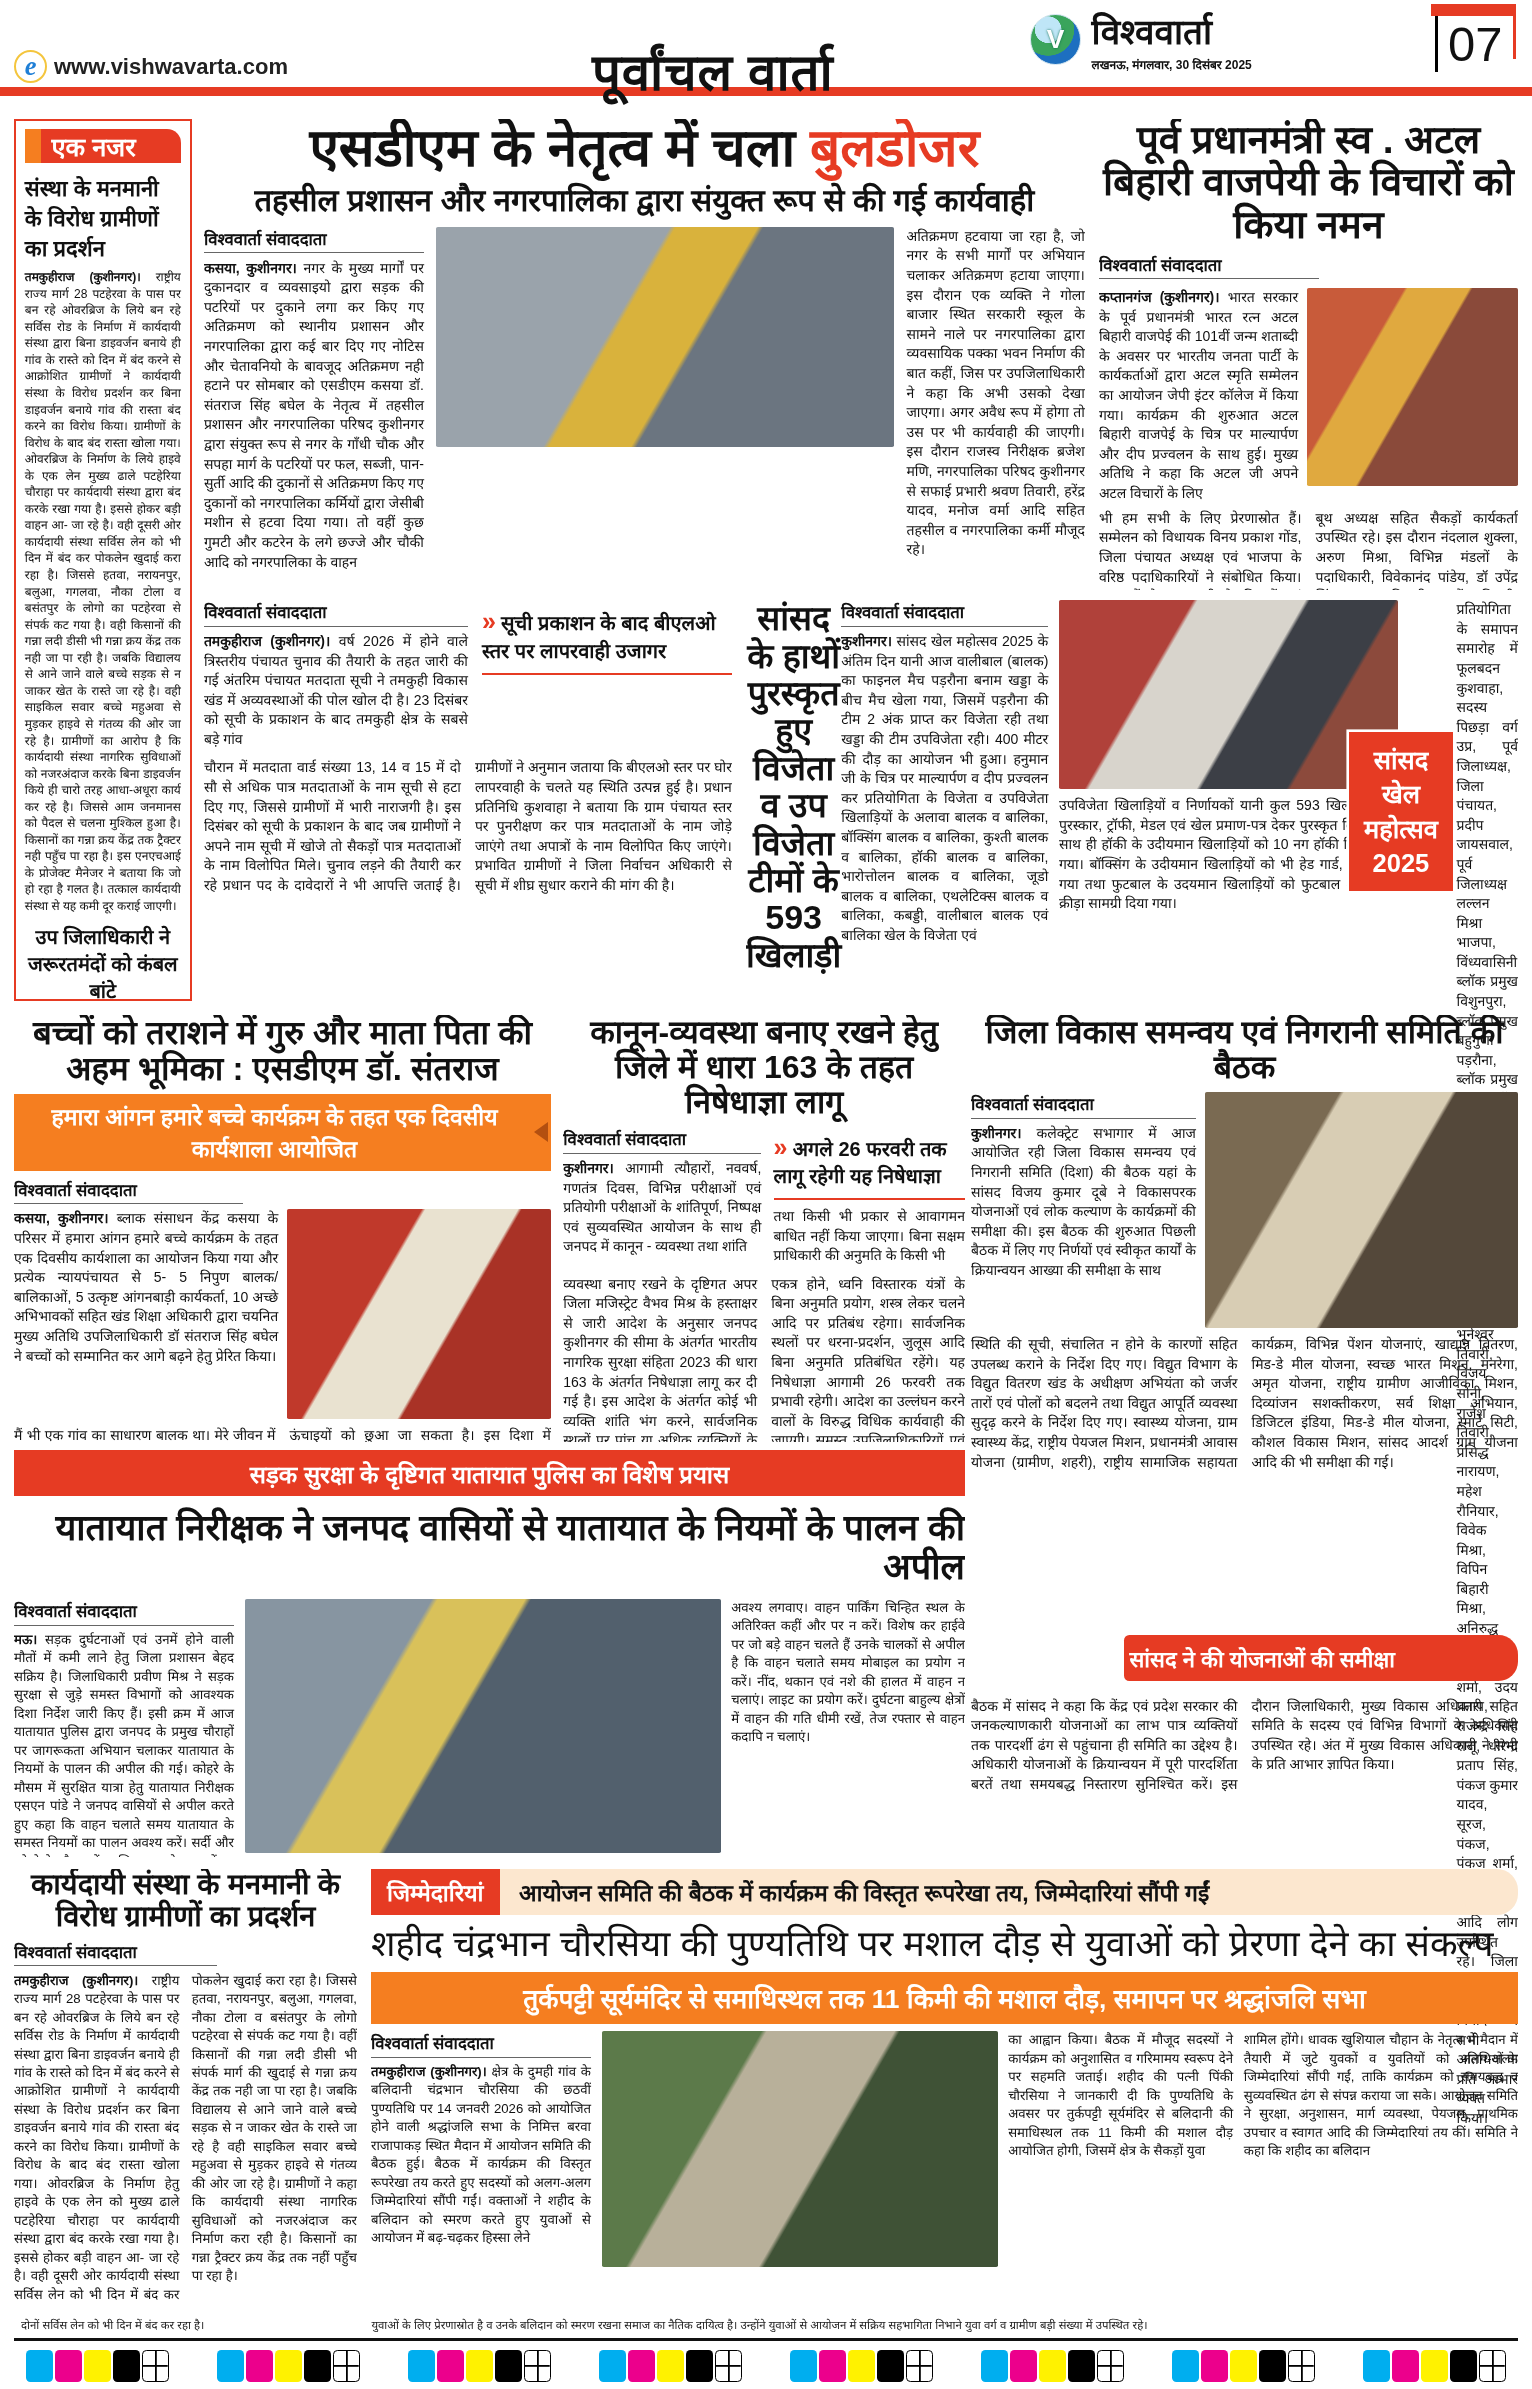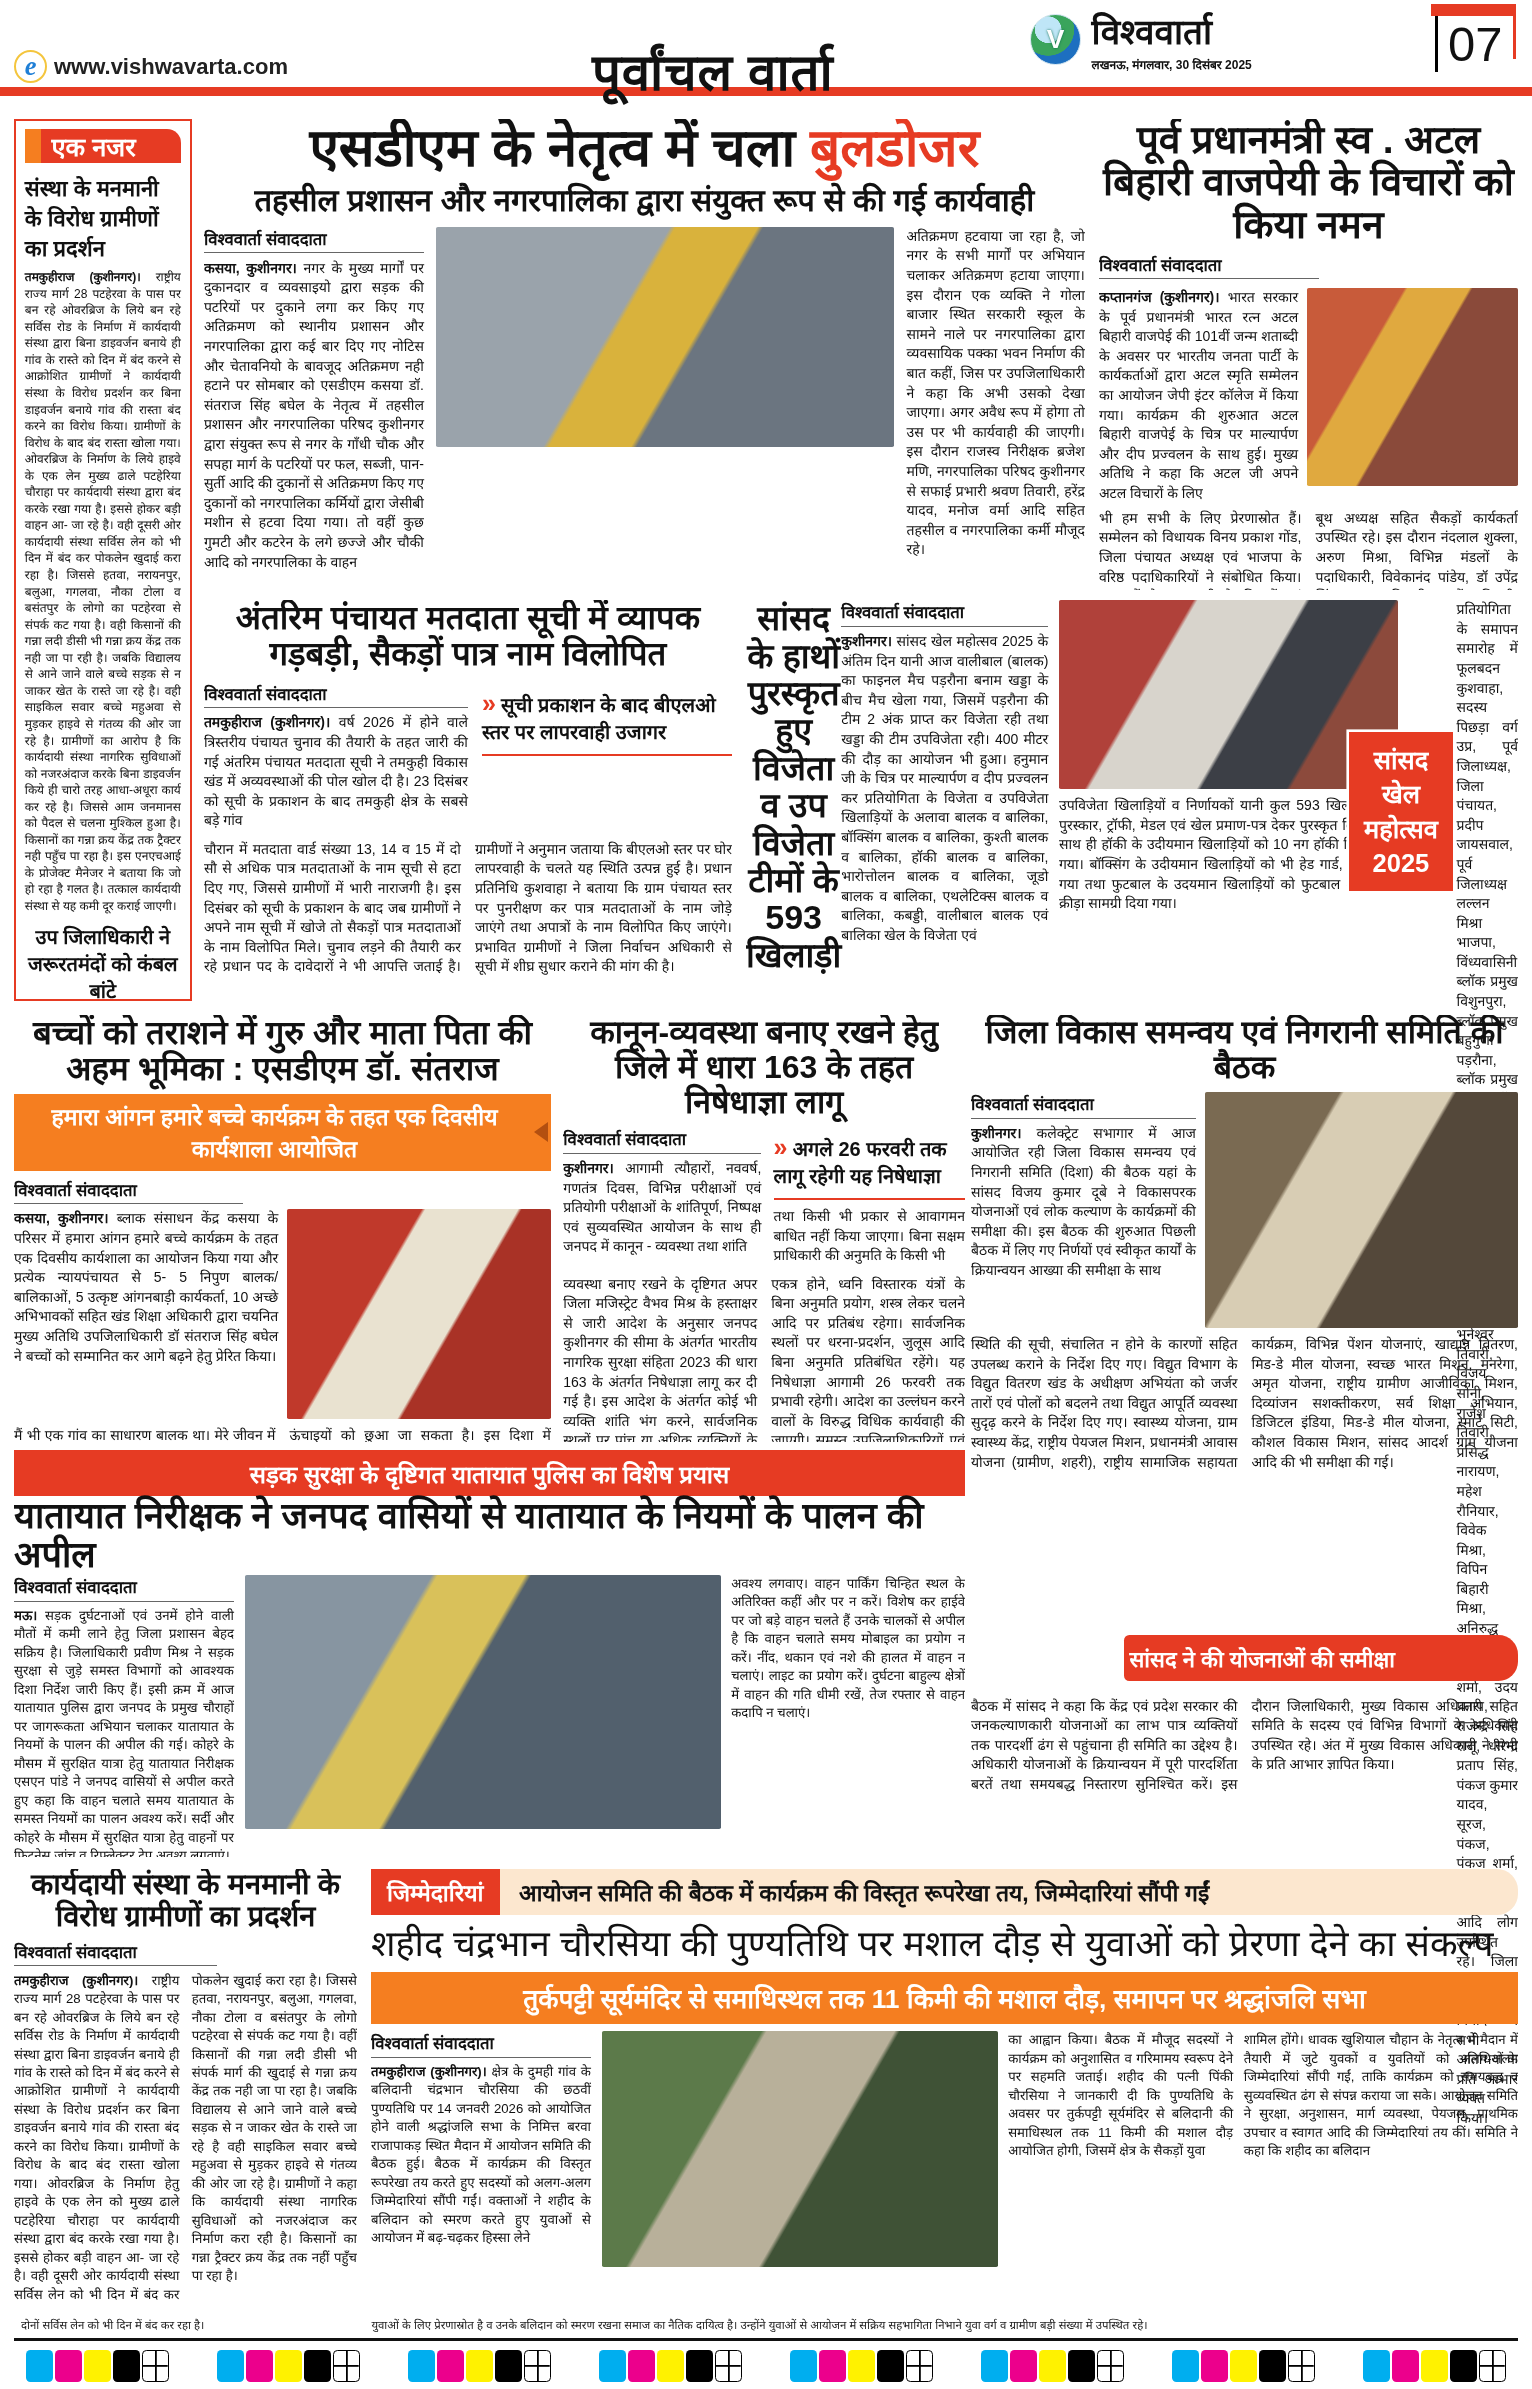--- a/index.html
+++ b/index.html
@@ -89,21 +89,21 @@
   .ph-bacchon{width:264px;height:210px;background:linear-gradient(120deg,#c0392b 0 35%,#e9e2d0 36% 60%,#a93226 61% 100%)}
   .bacchon .cols2{margin-top:7px}
   .dhara{flex:1}
   .dha-h{font-size:32px;font-weight:bold;text-align:center;margin-bottom:7px}
   .dha-top{display:flex;gap:12.3px}
   .dha-top .lcol{width:198px}
   .dha-top .bcol{flex:1;padding-top:3.5px}
   .dhara .cols2{margin-top:8.8px}
   .traffic{flex:1;display:flex;flex-direction:column}
   .tr-banner{background:var(--accent);color:#fff;text-align:center;font-size:24px;font-weight:bold;padding:6.2px 0}
-  .tr-h{font-size:36px;font-weight:bold;text-align:left;margin:0 0}
+  .tr-h{font-size:36px;font-weight:bold;text-align:right;margin:12px 0}
   .tr-row{display:flex;gap:10.6px;flex:1}
   .tr-row .lcol{width:220px}
   .ph-traffic{width:476px;height:254px;background:linear-gradient(120deg,#8795a1 0 30%,#d9c15a 31% 45%,#52606d 46% 100%)}
   .tr-row .rcol{flex:1}
   .traffic .cols3{margin-top:7px;height:76px;overflow:hidden}
   .zila{flex:1;display:flex;flex-direction:column}
   .zil-h{font-size:32px;font-weight:bold;text-align:center;margin-bottom:7px}
   .zil-row{display:flex;gap:8.8px}
   .zil-row .lcol{width:225px}
   .ph-zila{flex:1;height:236px;background:linear-gradient(120deg,#7a6a52 0 30%,#d8cdb4 31% 55%,#54483a 56% 100%)}
@@ -199,21 +199,20 @@
           <div class="atal-row">
             <p class="t"><b class="dl">कप्तानगंज (कुशीनगर)।</b> <span>भारत सरकार के पूर्व प्रधानमंत्री भारत रत्न अटल बिहारी वाजपेई की 101वीं जन्म शताब्दी के अवसर पर भारतीय जनता पार्टी के कार्यकर्ताओं द्वारा अटल स्मृति सम्मेलन का आयोजन जेपी इंटर कॉलेज में किया गया। कार्यक्रम की शुरुआत अटल बिहारी वाजपेई के चित्र पर माल्यार्पण और दीप प्रज्वलन के साथ हुई। मुख्य अतिथि ने कहा कि अटल जी अपने अटल विचारों के लिए</span></p>
             <div class="photo ph-atal"></div>
           </div>
           <div class="cols2 t" style="margin-top:5.3px;flex:1;overflow:hidden">भी हम सभी के लिए प्रेरणास्रोत हैं। सम्मेलन को विधायक विनय प्रकाश गोंड, जिला पंचायत अध्यक्ष एवं भाजपा के वरिष्ठ पदाधिकारियों ने संबोधित किया। वक्ताओं ने अटल जी के विचारों एवं उनके व्यक्तित्व-कृतित्व पर विस्तार से प्रकाश डाला। इस दौरान निवर्तमान जिलाध्यक्ष, क्षेत्रीय मंत्री, मंडल अध्यक्ष, बूथ अध्यक्ष सहित सैकड़ों कार्यकर्ता उपस्थित रहे। इस दौरान नंदलाल शुक्ला, अरुण मिश्रा, विभिन्न मंडलों के पदाधिकारी, विवेकानंद पांडेय, डॉ उपेंद्र सिंह, अजय त्रिपाठी, सत्येंद्र तिवारी, जितेन्द्र राव, रामदेव कुशवाहा सहित अनेक लोग मौजूद रहे।</div>
         </article>
       </div>
 
       <div class="rowA2">
         <article class="antarim">
-          <h1 class="ant-h">अंतरिम पंचायत मतदाता सूची में व्यापक गड़बड़ी, सैकड़ों पात्र नाम विलोपित</h1>
           <div class="ant-top">
             <div class="lcol">
               <div class="byline">विश्ववार्ता संवाददाता</div>
               <p class="t"><b class="dl">तमकुहीराज (कुशीनगर)।</b> <span>वर्ष 2026 में होने वाले त्रिस्तरीय पंचायत चुनाव की तैयारी के तहत जारी की गई अंतरिम पंचायत मतदाता सूची ने तमकुही विकास खंड में अव्यवस्थाओं की पोल खोल दी है। 23 दिसंबर को सूची के प्रकाशन के बाद तमकुही क्षेत्र के सबसे बड़े गांव</span></p>
             </div>
             <div class="bcol">
               <div class="bullet"><span class="chev">»</span><span>सूची प्रकाशन के बाद बीएलओ स्तर पर लापरवाही उजागर</span></div>
             </div>
           </div>
           <div class="cols2 t" style="height:220px;overflow:hidden">चौरान में मतदाता वार्ड संख्या 13, 14 व 15 में दो सौ से अधिक पात्र मतदाताओं के नाम सूची से हटा दिए गए, जिससे ग्रामीणों में भारी नाराजगी है। इस दिसंबर को सूची के प्रकाशन के बाद जब ग्रामीणों ने अपने नाम सूची में खोजे तो सैकड़ों पात्र मतदाताओं के नाम विलोपित मिले। चुनाव लड़ने की तैयारी कर रहे प्रधान पद के दावेदारों ने भी आपत्ति जताई है। ग्रामीणों ने अनुमान जताया कि बीएलओ स्तर पर घोर लापरवाही के चलते यह स्थिति उत्पन्न हुई है। प्रधान प्रतिनिधि कुशवाहा ने बताया कि ग्राम पंचायत स्तर पर पुनरीक्षण कर पात्र मतदाताओं के नाम जोड़े जाएंगे तथा अपात्रों के नाम विलोपित किए जाएंगे। प्रभावित ग्रामीणों ने जिला निर्वाचन अधिकारी से सूची में शीघ्र सुधार कराने की मांग की है।</div>

